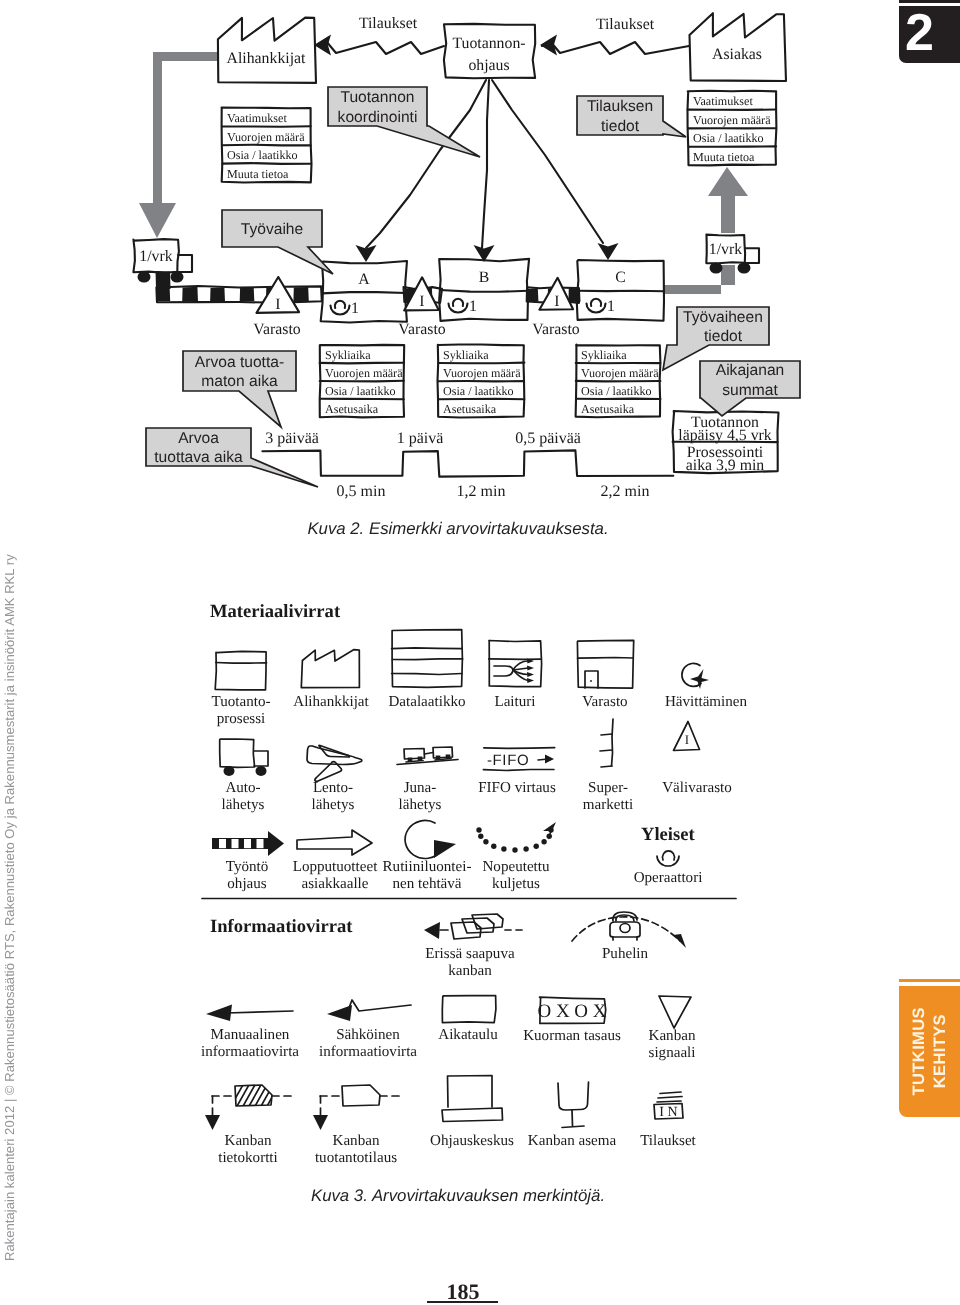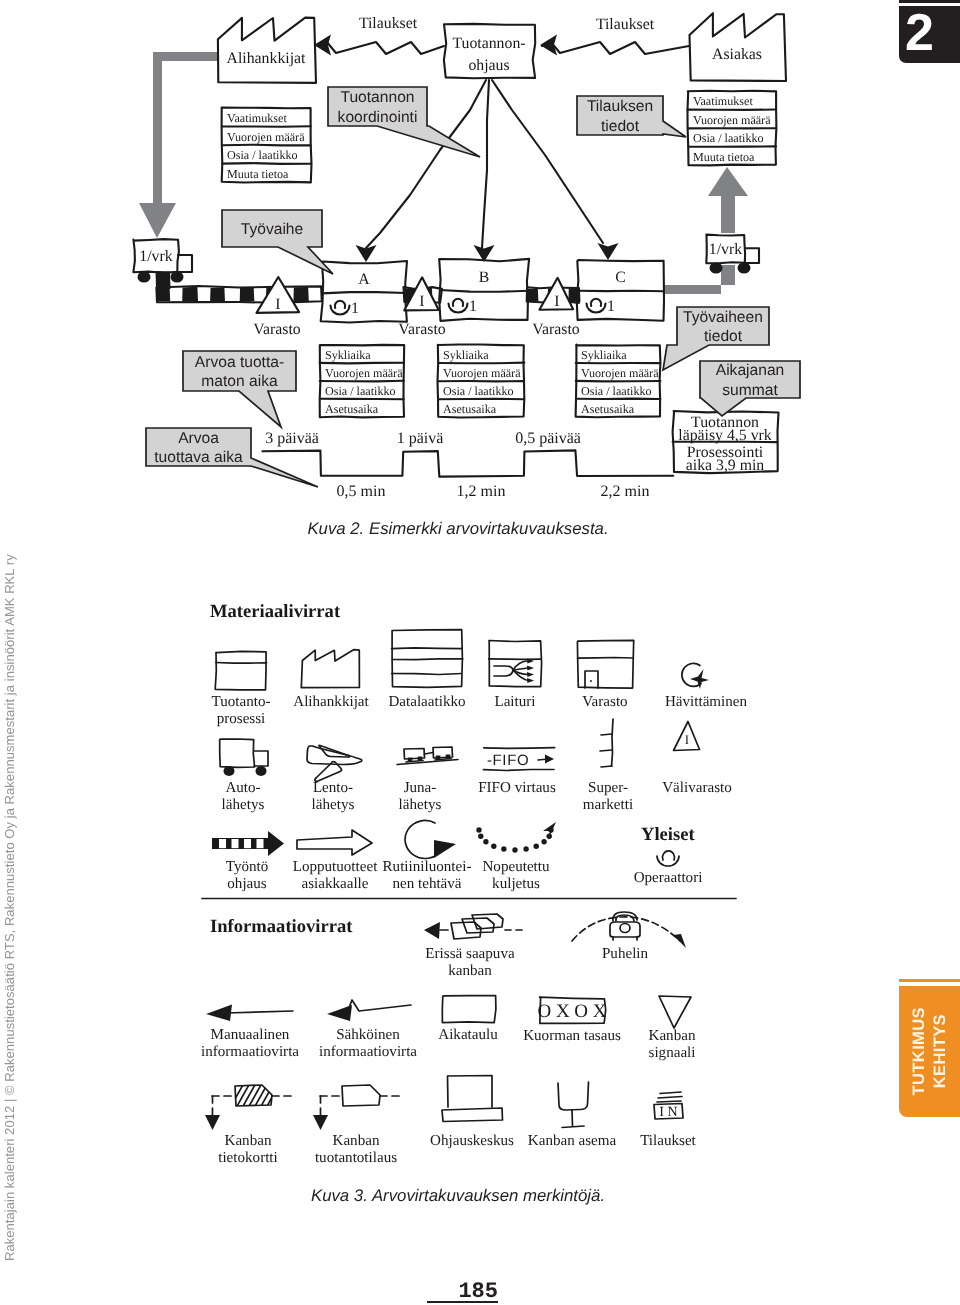--- a/index.html
+++ b/index.html
@@ -20,22 +20,22 @@
   .tabtext{position:absolute;left:899px;top:986px;width:61px;height:131px;
            display:flex;flex-direction:row;align-items:center;justify-content:center;gap:2px;}
   .tabtext div{color:#fdf3e3;font-weight:700;font-size:16.5px;letter-spacing:0.4px;text-align:center;white-space:nowrap;
                writing-mode:vertical-rl;transform:rotate(180deg);}
 
   
   .credit{position:absolute;color:#939598;font-size:13px;white-space:nowrap;letter-spacing:0.05px;
           transform:rotate(-90deg);transform-origin:0 0;left:2px;top:1261px;}
 
   
-  .pagenum{position:absolute;left:428px;top:1281px;width:70px;text-align:right;
-           font-size:22px;line-height:22px;font-weight:700;color:#231f20;font-family:Liberation Mono, monospace;}
+  .pagenum{position:absolute;left:428px;top:1281px;width:70px;text-align:center;
+           font-size:22px;line-height:22px;font-weight:700;color:#231f20;font-family:Liberation Serif, serif;}
   .pageline{position:absolute;left:427px;top:1301px;width:71px;height:2.4px;background:#231f20;}
 
   
   .caption{position:absolute;font-style:italic;font-size:16.8px;color:#231f20;
            font-family:"Liberation Sans",sans-serif;text-align:center;width:960px;left:-22px;}
 
   svg{display:block;}
   .fig{position:absolute;}
 </style>
 </head>

